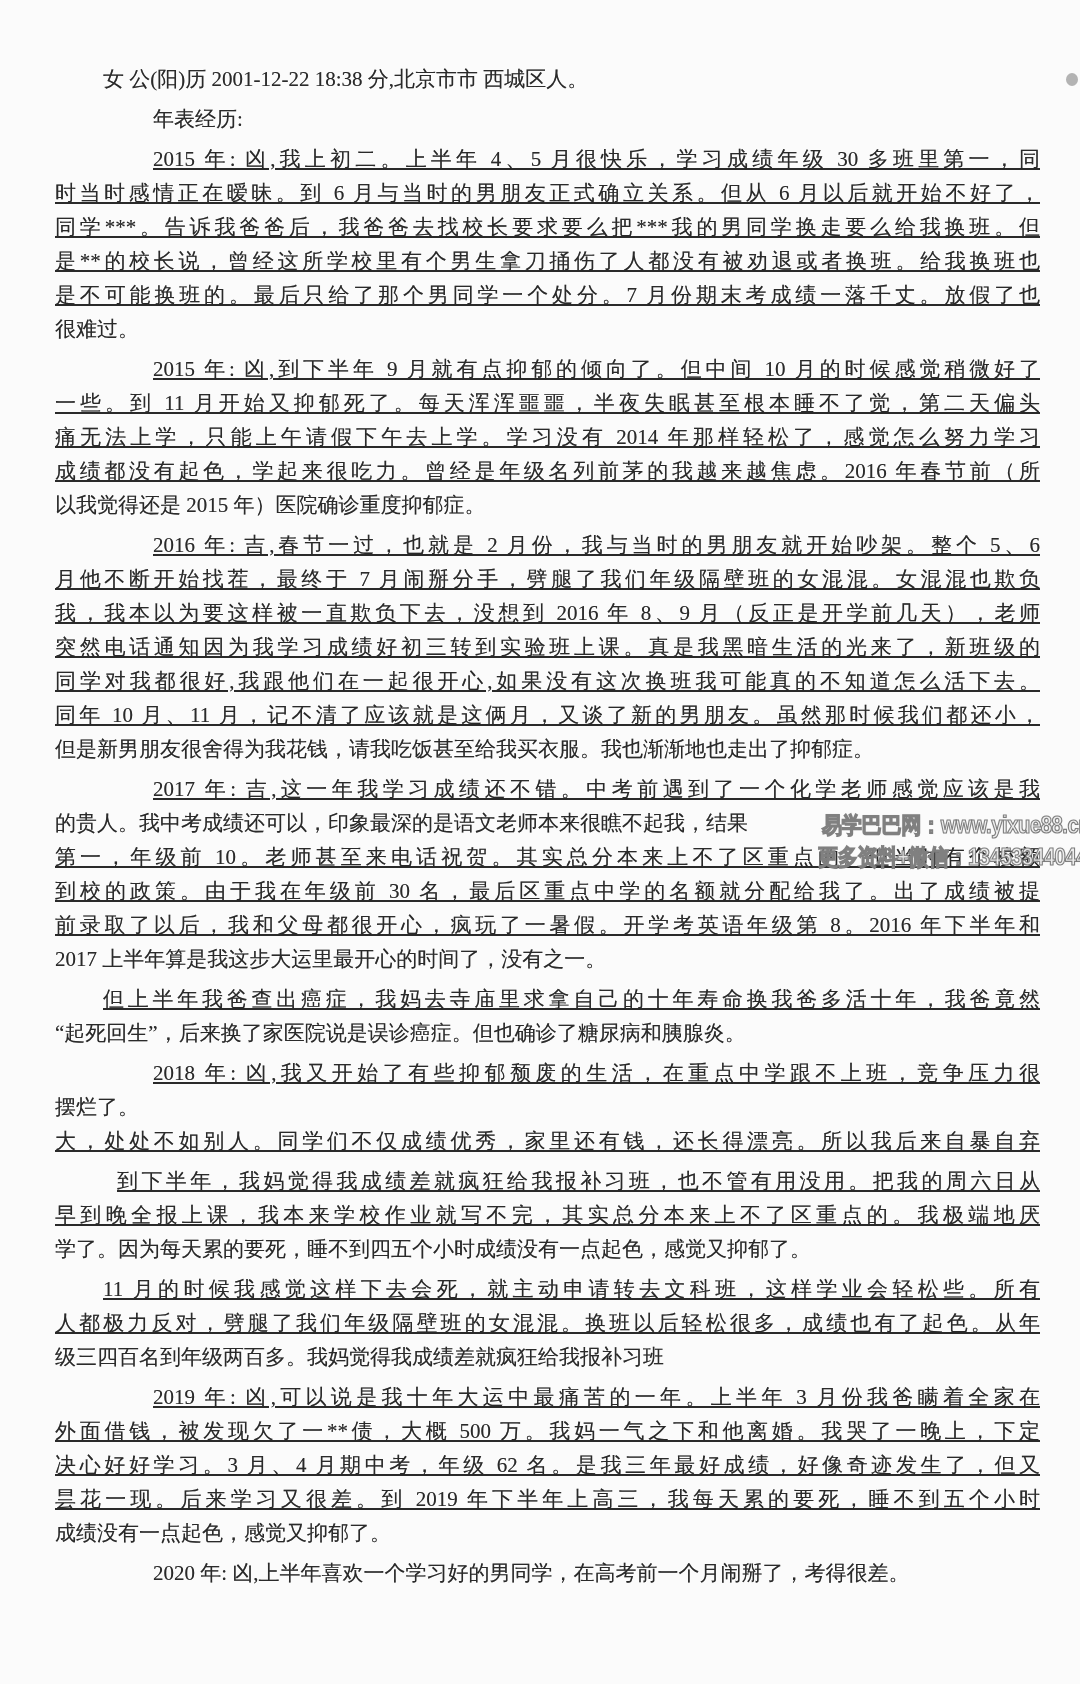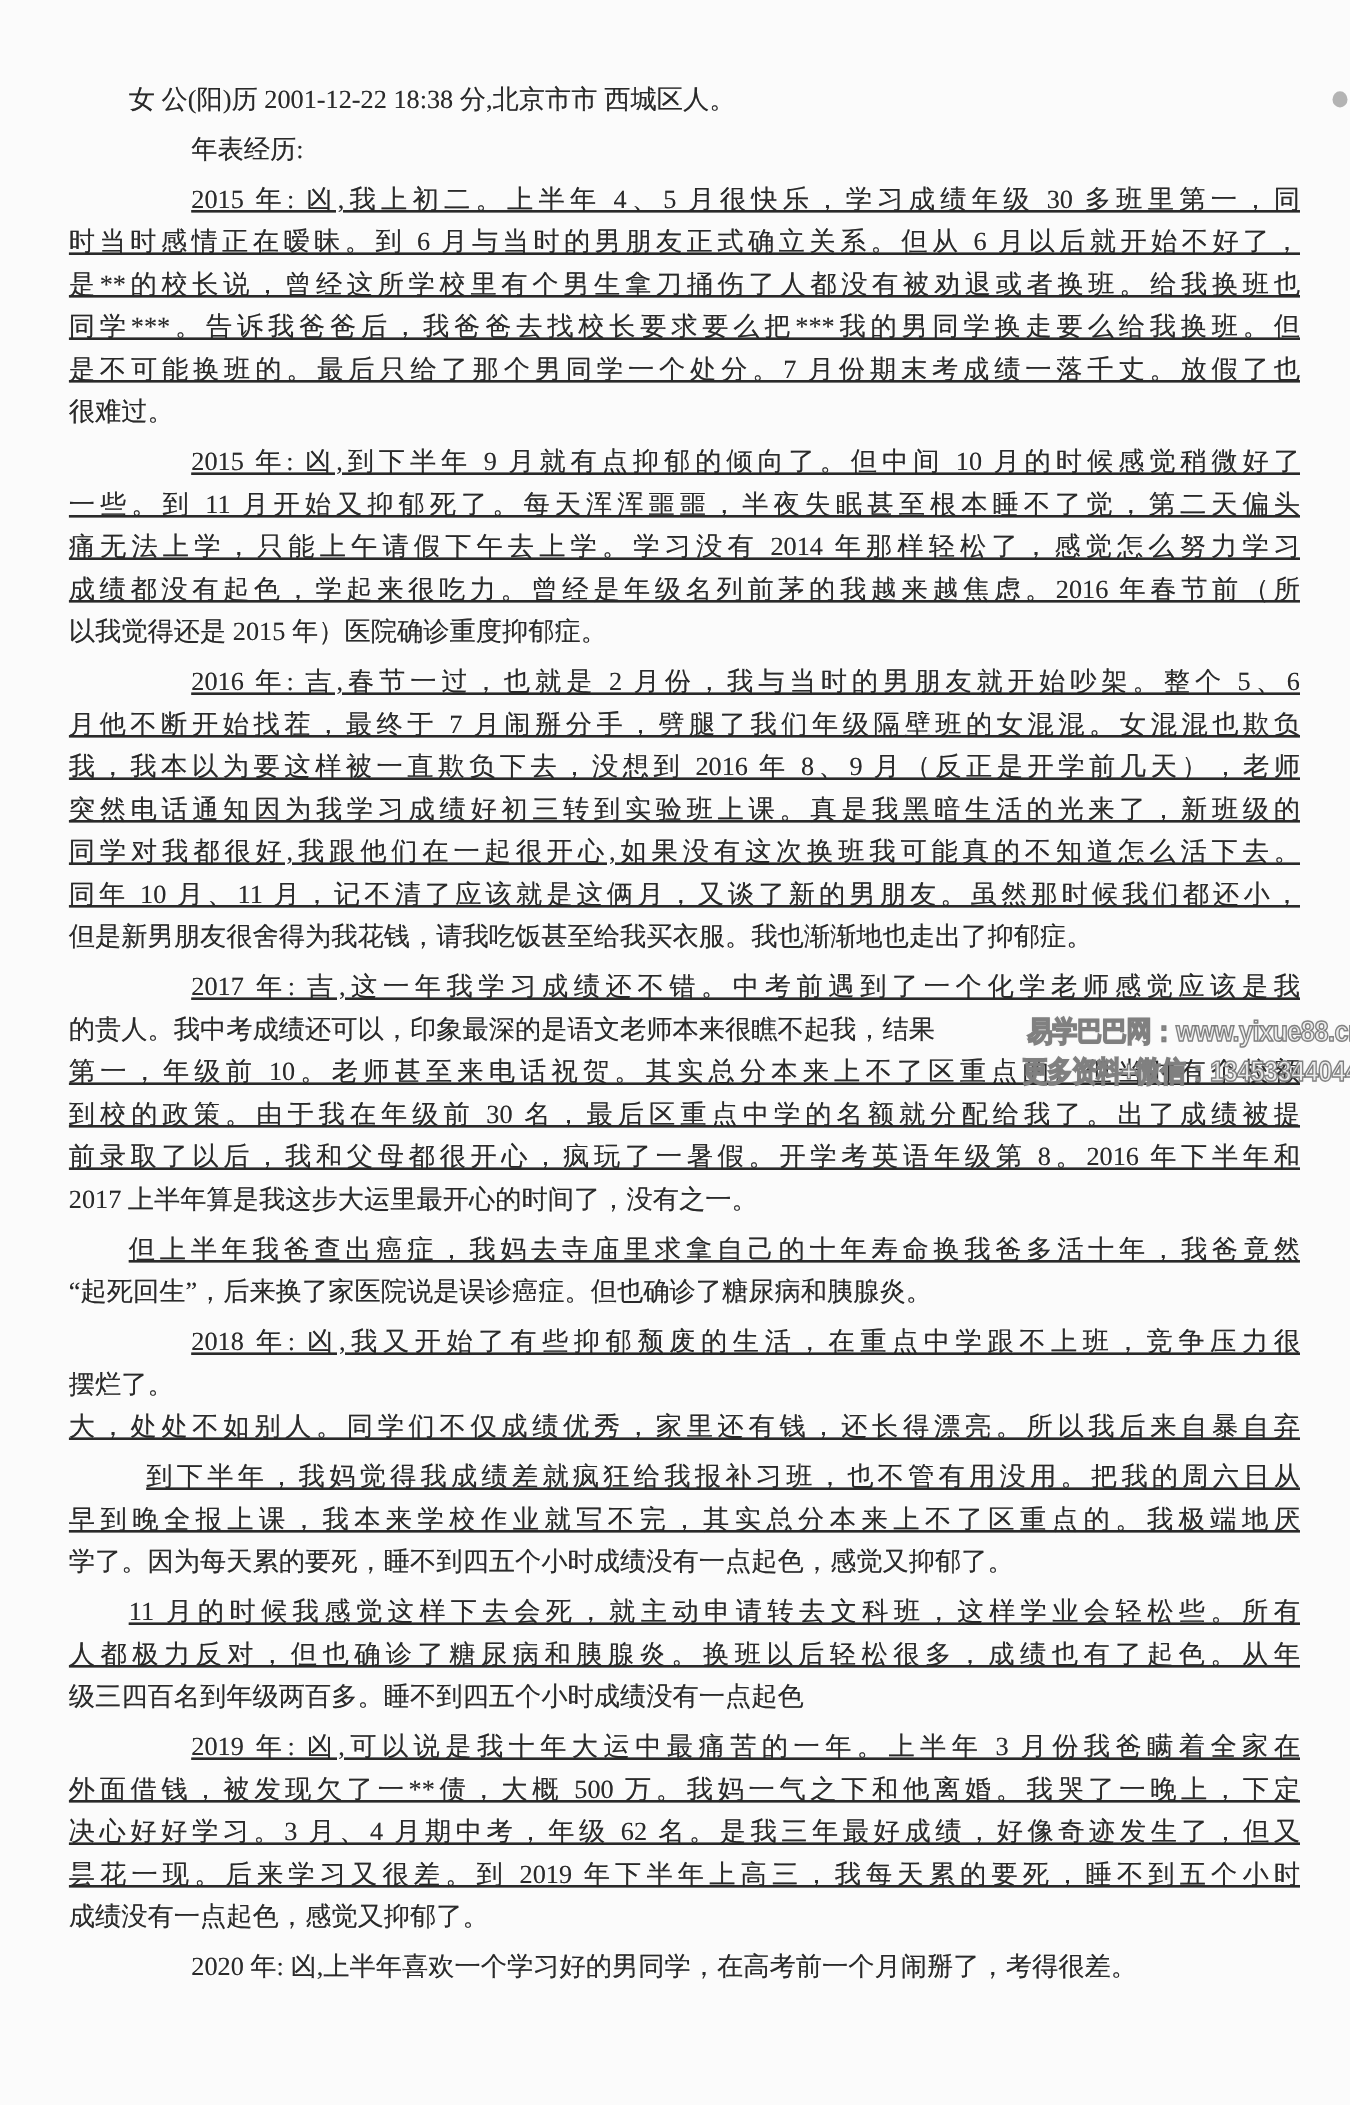--- a/index.html
+++ b/index.html
@@ -62,22 +62,22 @@
   <div class="textblock" id="textblock">
       <div class="para">
         <div class="line" style="padding-left: 48px;">女 公(阳)历 2001-12-22 18:38 分,北京市市 西城区人。</div>
       </div>
       <div class="para">
         <div class="line" style="padding-left: 98px;">年表经历:</div>
       </div>
       <div class="para">
         <div class="line stretch" style="padding-left: 98px;">2015 年: 凶,我上初二。上半年 4、5 月很快乐，学习成绩年级 30 多班里第一，同</div>
         <div class="line stretch">时当时感情正在暧昧。到 6 月与当时的男朋友正式确立关系。但从 6 月以后就开始不好了，</div>
+        <div class="line stretch">同学***。告诉我爸爸后，我爸爸去找校长要求要么把***我的男同学换走要么给我换班。但</div>
         <div class="line stretch">是**的校长说，曾经这所学校里有个男生拿刀捅伤了人都没有被劝退或者换班。给我换班也</div>
-        <div class="line stretch">同学***。告诉我爸爸后，我爸爸去找校长要求要么把***我的男同学换走要么给我换班。但</div>
         <div class="line stretch">是不可能换班的。最后只给了那个男同学一个处分。7 月份期末考成绩一落千丈。放假了也</div>
         <div class="line">很难过。</div>
       </div>
       <div class="para">
         <div class="line stretch" style="padding-left: 98px;">2015 年: 凶,到下半年 9 月就有点抑郁的倾向了。但中间 10 月的时候感觉稍微好了</div>
         <div class="line stretch">一些。到 11 月开始又抑郁死了。每天浑浑噩噩，半夜失眠甚至根本睡不了觉，第二天偏头</div>
         <div class="line stretch">痛无法上学，只能上午请假下午去上学。学习没有 2014 年那样轻松了，感觉怎么努力学习</div>
         <div class="line stretch">成绩都没有起色，学起来很吃力。曾经是年级名列前茅的我越来越焦虑。2016 年春节前（所</div>
         <div class="line">以我觉得还是 2015 年）医院确诊重度抑郁症。</div>
       </div>
@@ -107,22 +107,22 @@
         <div class="line">摆烂了。</div>
         <div class="line stretch">大，处处不如别人。同学们不仅成绩优秀，家里还有钱，还长得漂亮。所以我后来自暴自弃</div>
       </div>
       <div class="para">
         <div class="line stretch" style="padding-left: 62px;">到下半年，我妈觉得我成绩差就疯狂给我报补习班，也不管有用没用。把我的周六日从</div>
         <div class="line stretch">早到晚全报上课，我本来学校作业就写不完，其实总分本来上不了区重点的。我极端地厌</div>
         <div class="line">学了。因为每天累的要死，睡不到四五个小时成绩没有一点起色，感觉又抑郁了。</div>
       </div>
       <div class="para">
         <div class="line stretch" style="padding-left: 48px;">11 月的时候我感觉这样下去会死，就主动申请转去文科班，这样学业会轻松些。所有</div>
-        <div class="line stretch">人都极力反对，但也确诊了糖尿病和胰腺炎。换班以后轻松很多，成绩也有了起色。从年</div>
-        <div class="line">级三四百名到年级两百多。睡不到四五个小时成绩没有一点起色</div>
+        <div class="line stretch">人都极力反对，劈腿了我们年级隔壁班的女混混。换班以后轻松很多，成绩也有了起色。从年</div>
+        <div class="line">级三四百名到年级两百多。我妈觉得我成绩差就疯狂给我报补习班</div>
       </div>
       <div class="para">
         <div class="line stretch" style="padding-left: 98px;">2019 年: 凶,可以说是我十年大运中最痛苦的一年。上半年 3 月份我爸瞒着全家在</div>
         <div class="line stretch">外面借钱，被发现欠了一**债，大概 500 万。我妈一气之下和他离婚。我哭了一晚上，下定</div>
         <div class="line stretch">决心好好学习。3 月、4 月期中考，年级 62 名。是我三年最好成绩，好像奇迹发生了，但又</div>
         <div class="line stretch">昙花一现。后来学习又很差。到 2019 年下半年上高三，我每天累的要死，睡不到五个小时</div>
         <div class="line">成绩没有一点起色，感觉又抑郁了。</div>
       </div>
       <div class="para">
         <div class="line" style="padding-left: 98px;">2020 年: 凶,上半年喜欢一个学习好的男同学，在高考前一个月闹掰了，考得很差。</div>

